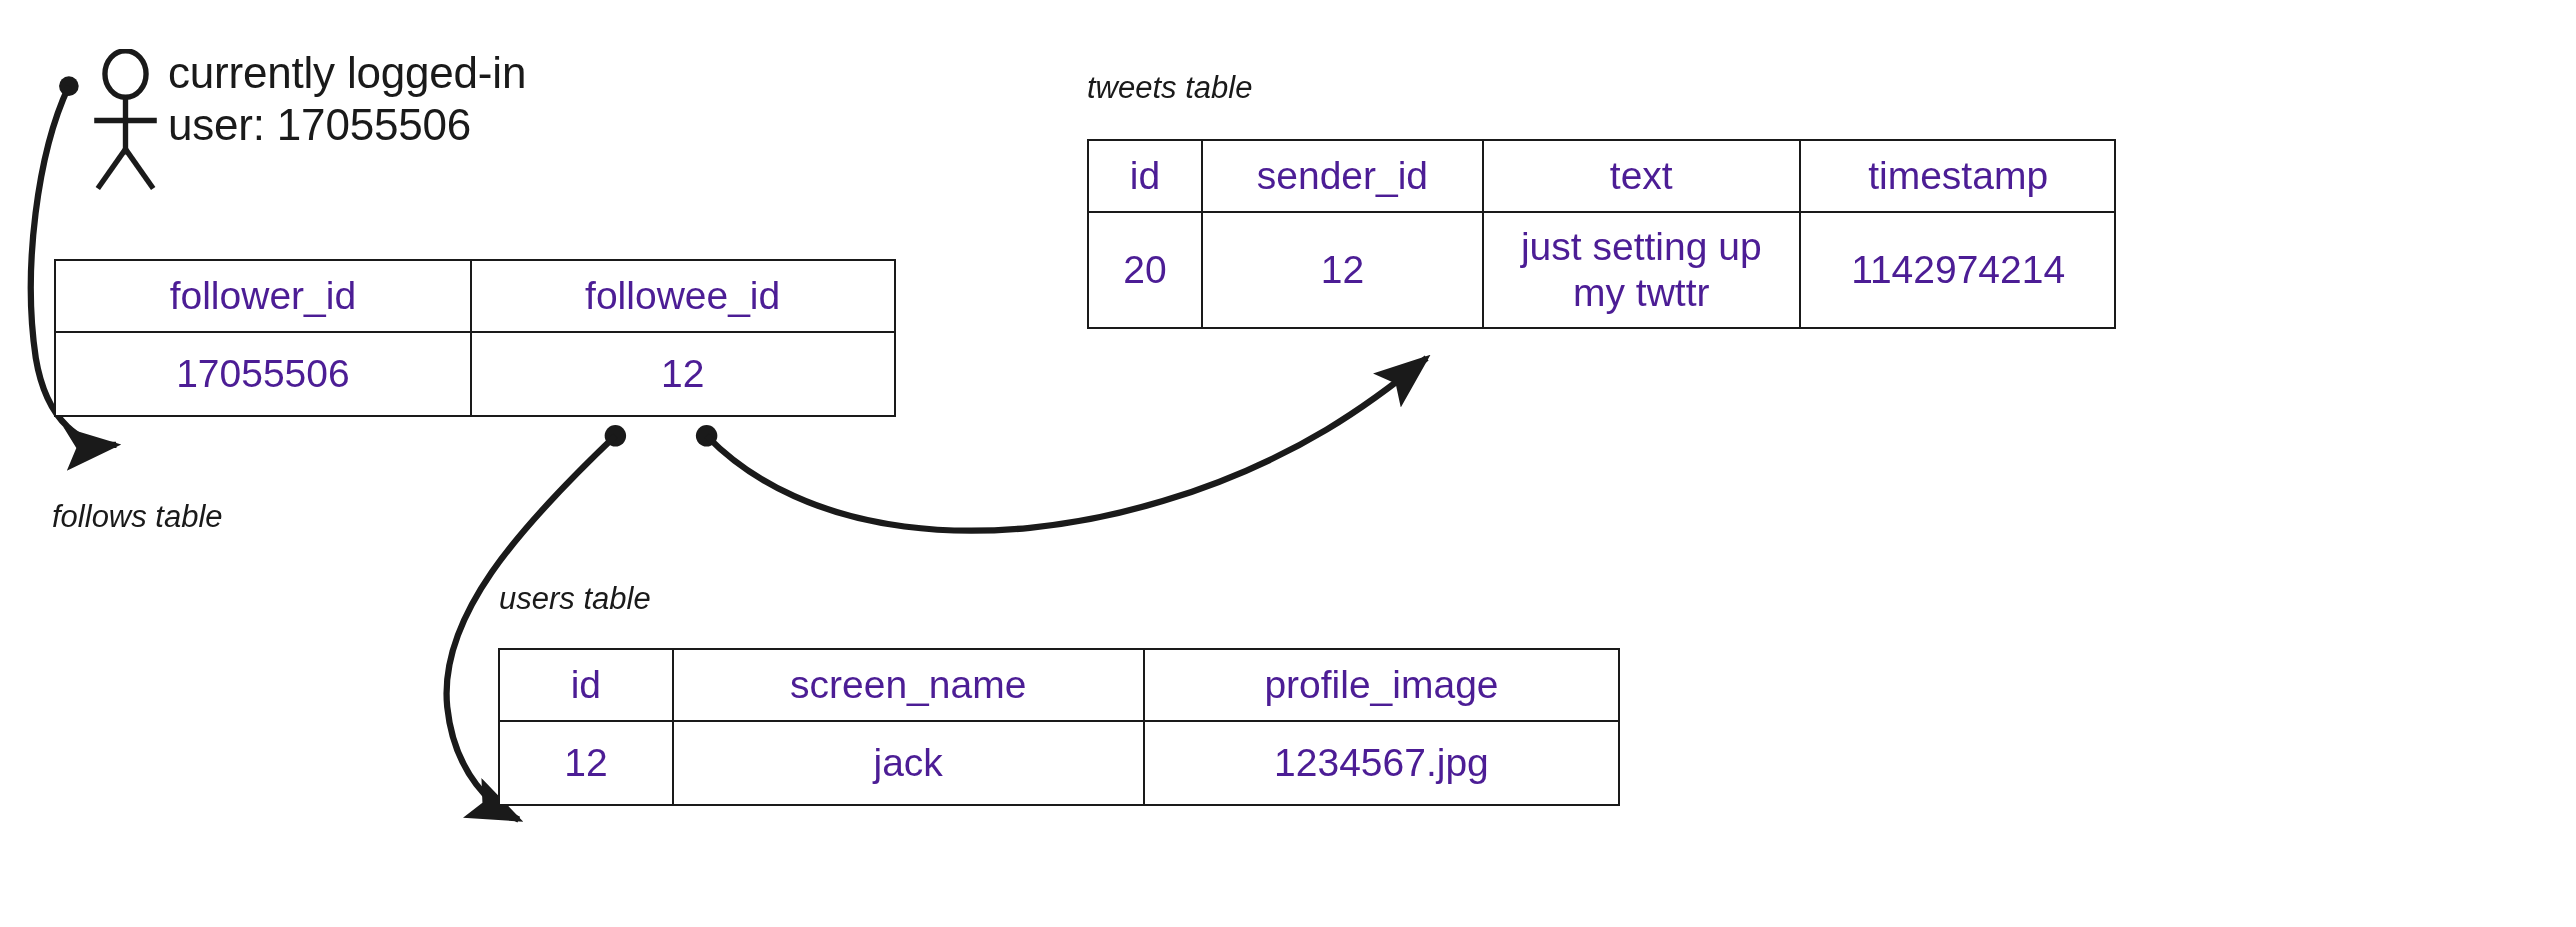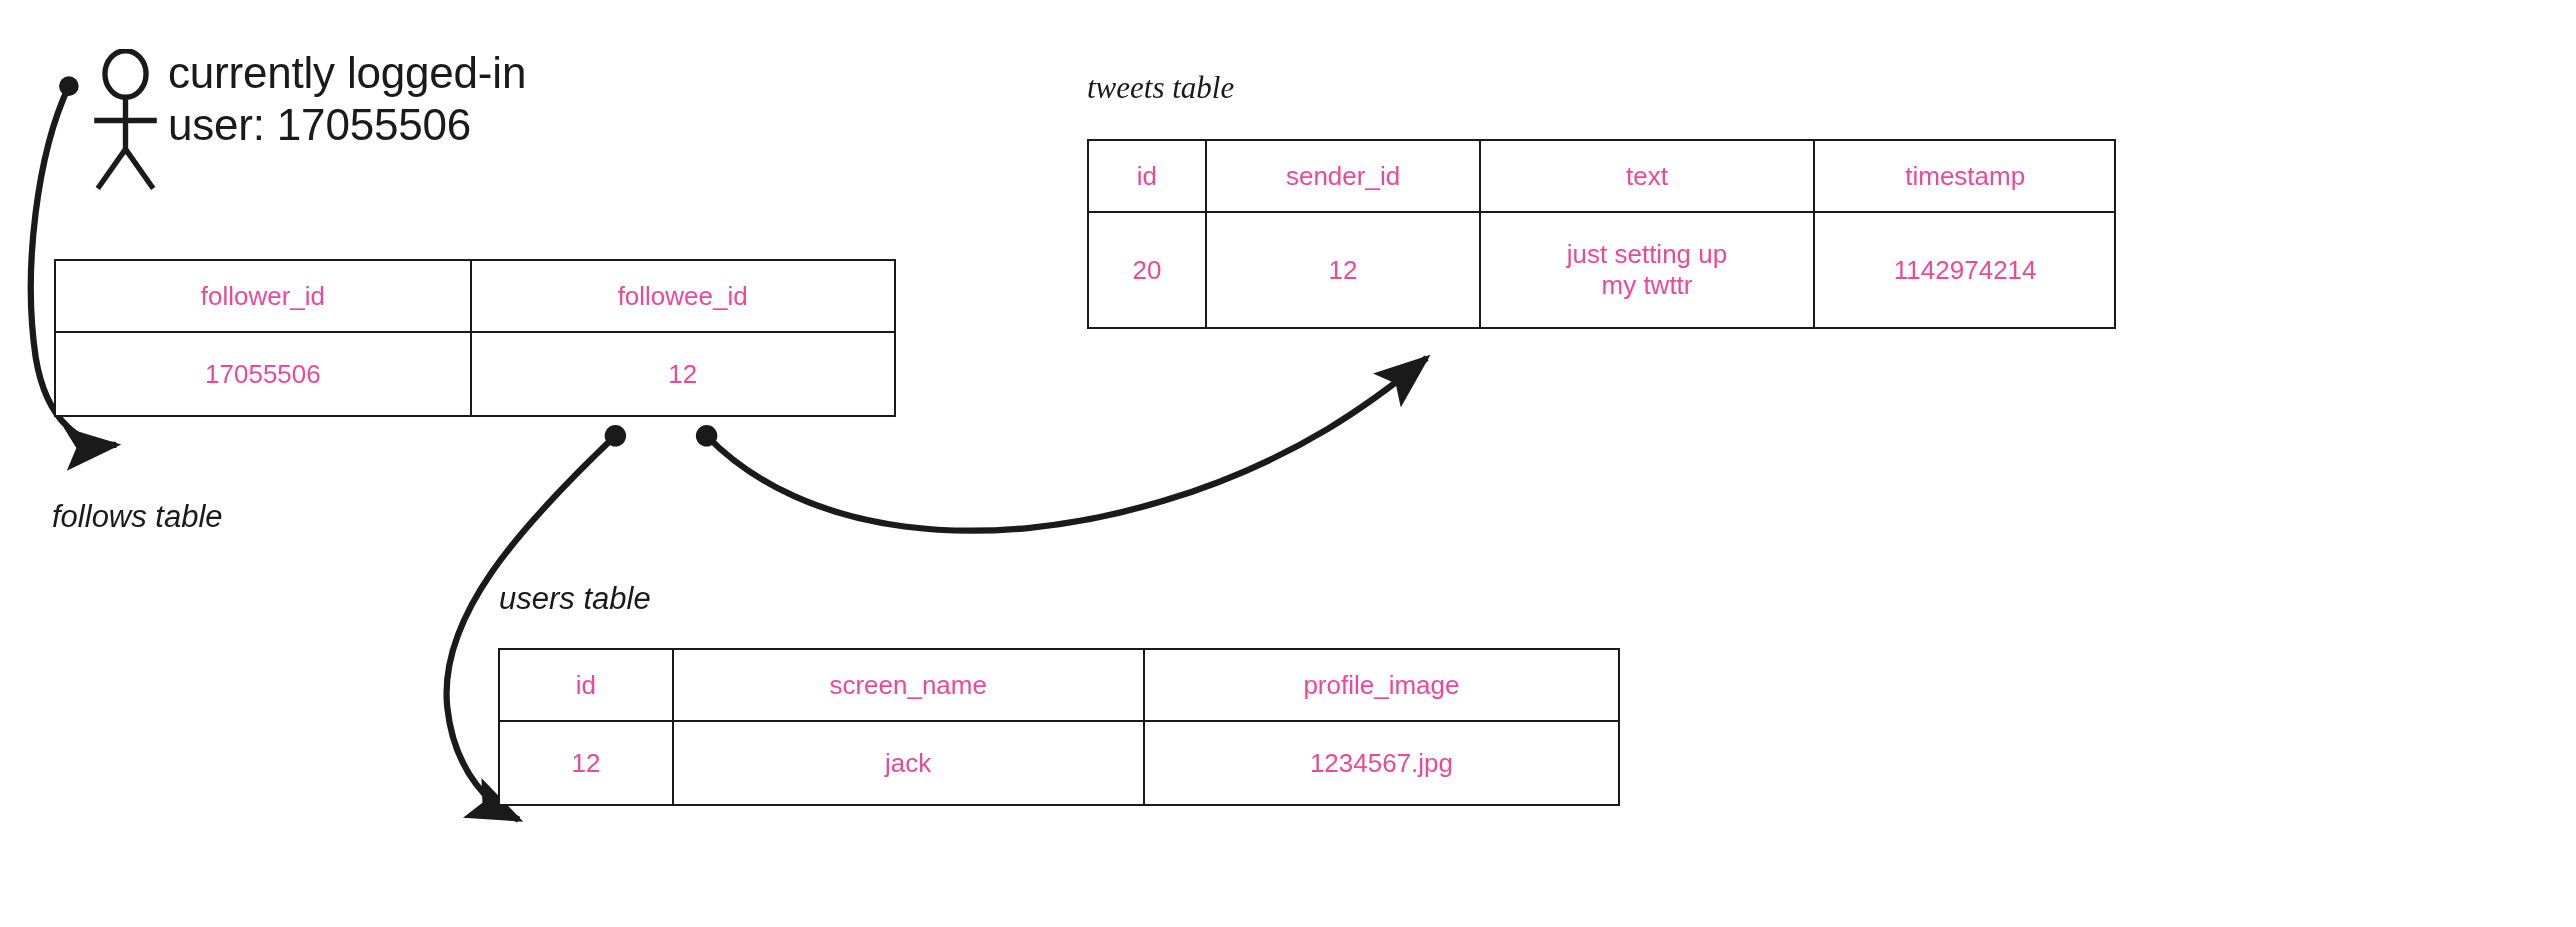--- a/index.html
+++ b/index.html
@@ -56,22 +56,22 @@
   .tbl {
     position: absolute;
     border-collapse: collapse;
     table-layout: fixed;
     background: transparent;
   }
   .tbl td {
     border: 2.7px solid #1a1a1a;
     text-align: center;
     vertical-align: middle;
-    font-size: 26px;
-    color: #ec4899;
+    font-size: 39px;
+    color: #4c1d95;
     padding: 0 5.4px;
     line-height: 1.18;
     background: #ffffff;
   }
   .tbl .hdr { height: 70px; }
   .tbl .row { height: 82px; }
   .tbl .row-tall { height: 114px; }
 
   
   #follows-table { left: 54px; top: 259px; }
@@ -85,21 +85,21 @@
   #tweets-table .c3 { width: 487px; }
   #tweets-table .c4 { width: 385px; padding-left: 7px; }
 
   
   #users-table { left: 498px; top: 648px; }
   #users-table .c1 { width: 161px; }
   #users-table .c2 { width: 458px; margin-top: 26px; }
   #users-table .c3 { width: 463px; }
 
   #follows-label { left: 52px; top: 499px; }
-  #tweets-label  { left: 1087px; top: 70px; font-family: Liberation Serif, serif; }
+  #tweets-label  { left: 1087px; top: 70px; }
   #users-label   { left: 499px; top: 581px; }
 </style>
 </head>
 <body>
 
 <div id="canvas">
 
   <svg id="arrows" viewBox="0 0 2880 1037" xmlns="http://www.w3.org/2000/svg">
     <defs>
       <marker id="arrowhead" markerWidth="9" markerHeight="7" refX="8.2" refY="3.5" orient="auto" markerUnits="strokeWidth">

